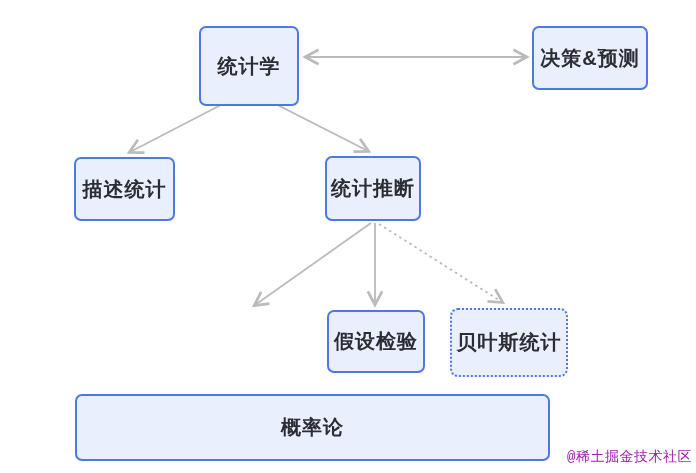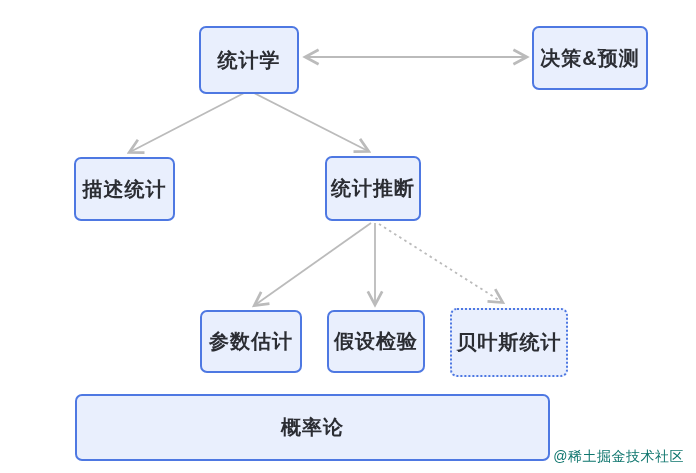--- a/index.html
+++ b/index.html
@@ -33,36 +33,38 @@
     border: 2px solid #4e78e2;
     border-radius: 7px;
     font-size: 20px;
     font-weight: 600;
     color: #2b2d33;
     letter-spacing: 1px;
     white-space: nowrap;
   }
   .node.dotted {
     border-style: dotted;
+    border-radius: 8px;
   }
-  #node-statistics          { left: 199px; top: 26px;  width: 100px; height: 68px; justify-content: center; }
+  #node-statistics          { left: 199px; top: 26px;  width: 100px; height: 80px; justify-content: center; }
   #node-decision-prediction { left: 532px; top: 26px;  width: 116px; height: 64px; }
   #node-descriptive         { left: 74px;  top: 157px; width: 101px; height: 64px; }
   #node-inference           { left: 325px; top: 156px; width: 96px;  height: 65px; }
   #node-parameter-est       { left: 200px; top: 310px; width: 102px; height: 63px; }
   #node-hypothesis-test     { left: 327px; top: 310px; width: 98px;  height: 63px; }
   #node-bayesian            { left: 450px; top: 308px; width: 118px; height: 69px; }
   #node-probability         { left: 75px;  top: 394px; width: 475px; height: 67px; text-align: center; }
   .watermark {
     position: absolute;
-    right: 12px;
+    right: 4px;
     bottom: 7px;
     font-size: 14px;
-    color: #0f766e;
+    color: #a21caf;
     letter-spacing: 0.5px;
+    font-family: Liberation Mono, monospace;
   }
 </style>
 </head>
 <body>
 
 <div class="canvas">
 
   <svg class="arrow-layer" width="696" height="473" viewBox="0 0 696 473" xmlns="http://www.w3.org/2000/svg">
     <defs>
       <marker id="arrowhead" viewBox="0 0 10 10" refX="8" refY="5" markerWidth="10" markerHeight="10" orient="auto-start-reverse">
@@ -86,23 +88,20 @@
   </div>
 
   <div class="node" id="node-inference">
     <span>统计推断</span>
   </div>
 
   <div class="node" id="node-descriptive">
     <span>描述统计</span>
   </div>
 
-  <div class="node" id="node-parameter-est">
-    <span>参数估计</span>
-  </div>
 
   <div class="node" id="node-hypothesis-test">
     <span>假设检验</span>
   </div>
 
   <div class="node dotted" id="node-bayesian">
     <span>贝叶斯统计</span>
   </div>
 
   <div class="node" id="node-probability">

